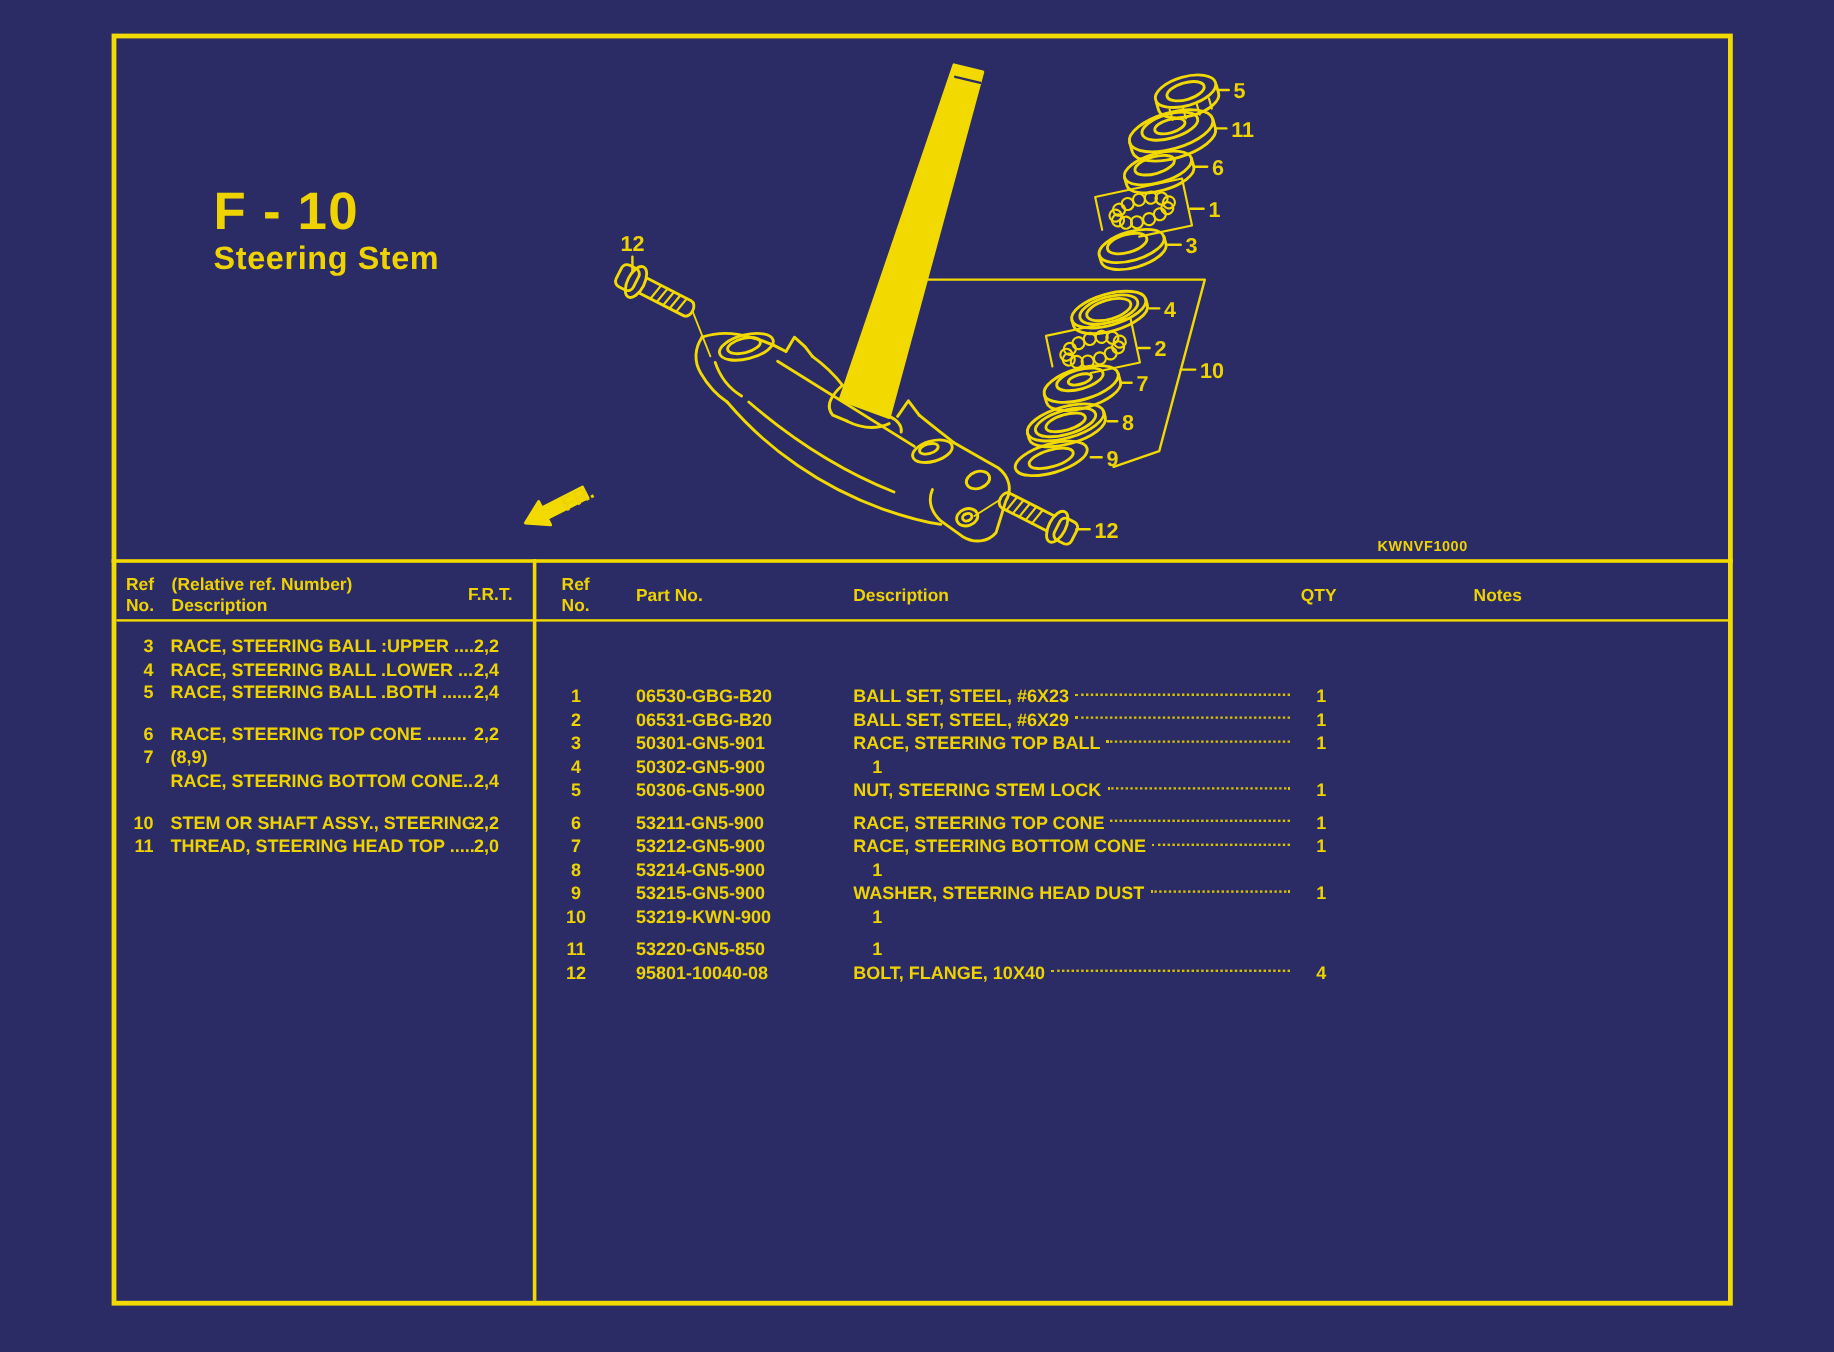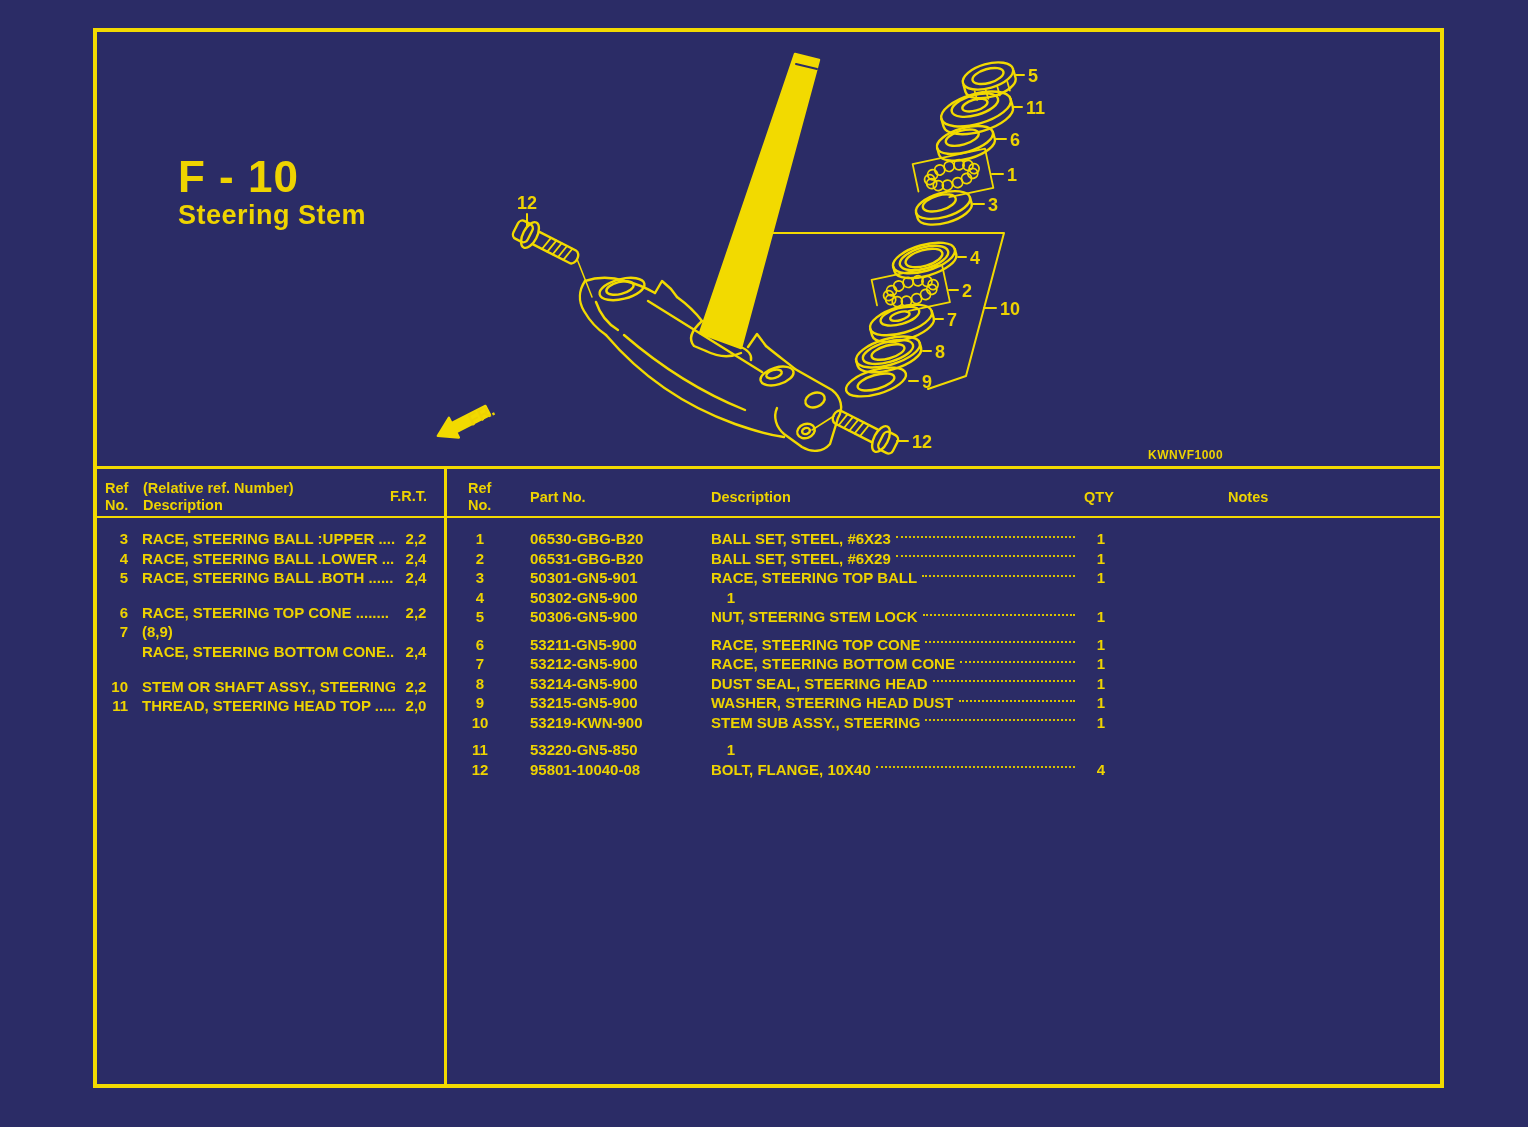--- a/index.html
+++ b/index.html
@@ -24,28 +24,28 @@
   .hdr-2l{white-space:pre-line;}
 
   .diagram-code{position:absolute;left:1148px;top:448px;font-size:12px;letter-spacing:0.5px;}
 
   
   .ltable{position:absolute;left:96px;top:529px;width:346px;font-size:15px;}
   .lrow{display:flex;height:19.6px;align-items:baseline;line-height:19.6px;white-space:nowrap;}
   .lrow.lgap{margin-top:15px;}
   .l-ref{width:32px;text-align:right;flex:none;}
   .l-desc{margin-left:14px;flex:1;overflow:hidden;}
-  .l-frt{width:42px;text-align:center;flex:none;padding-right:5px;}
+  .l-frt{width:42px;text-align:left;flex:none;padding-right:5px;}
 
   
   .rtable{position:absolute;left:448px;top:529px;width:988px;font-size:15px;}
   .rrow{display:flex;height:19.5px;align-items:baseline;line-height:19.5px;white-space:nowrap;}
   .rrow.rgap{margin-top:8px;}
   .r-ref{width:64px;text-align:center;flex:none;}
-  .r-part{width:181px;padding-left:18px;flex:none;}
+  .r-part{width:181px;padding-left:18px;flex:none;margin-top:42px;}
   .r-desc{width:370px;flex:none;display:flex;align-items:center;overflow:hidden;}
   .dots{flex:1;border-bottom:2px dotted #d9c300;margin:0 6px 4px 5px;min-width:10px;}
   .r-qty{width:40px;text-align:center;flex:none;}
   .r-notes{flex:1;}
 
   svg text{font-family:"Liberation Sans",sans-serif;font-weight:bold;fill:var(--ytext);}
   .diagram-svg{position:absolute;left:0;top:0;}
 </style>
 </head>
 <body>
@@ -352,44 +352,36 @@
       <span class="r-desc">
           <span>RACE, STEERING BOTTOM CONE</span>
           <span class="dots"></span>
         </span>
       <span class="r-qty">1</span>
       <span class="r-notes"></span>
     </div>
     <div class="rrow">
       <span class="r-ref">8</span>
       <span class="r-part">53214-GN5-900</span>
-      <span class="r-desc">
-          <span>DUST SEAL, STEERING HEAD</span>
-          <span class="dots"></span>
-        </span>
       <span class="r-qty">1</span>
       <span class="r-notes"></span>
     </div>
     <div class="rrow">
       <span class="r-ref">9</span>
       <span class="r-part">53215-GN5-900</span>
       <span class="r-desc">
           <span>WASHER, STEERING HEAD DUST</span>
           <span class="dots"></span>
         </span>
       <span class="r-qty">1</span>
       <span class="r-notes"></span>
     </div>
     <div class="rrow">
       <span class="r-ref">10</span>
       <span class="r-part">53219-KWN-900</span>
-      <span class="r-desc">
-          <span>STEM SUB ASSY., STEERING</span>
-          <span class="dots"></span>
-        </span>
       <span class="r-qty">1</span>
       <span class="r-notes"></span>
     </div>
     <div class="rrow rgap">
       <span class="r-ref">11</span>
       <span class="r-part">53220-GN5-850</span>
       <span class="r-qty">1</span>
       <span class="r-notes"></span>
     </div>
     <div class="rrow">

